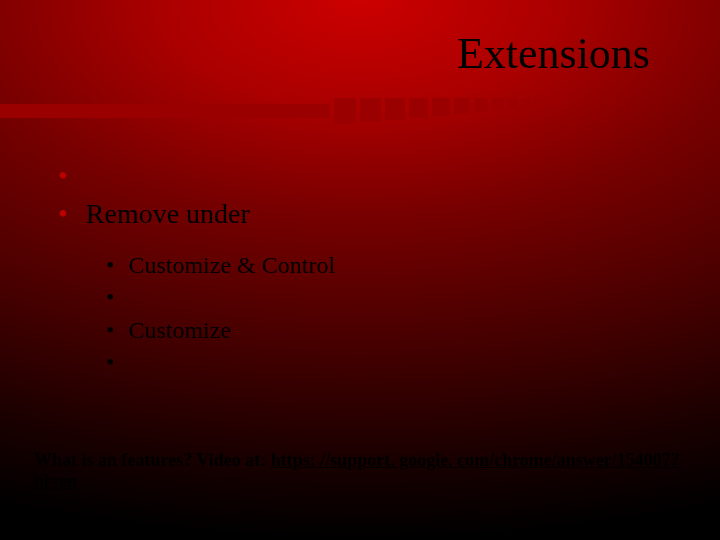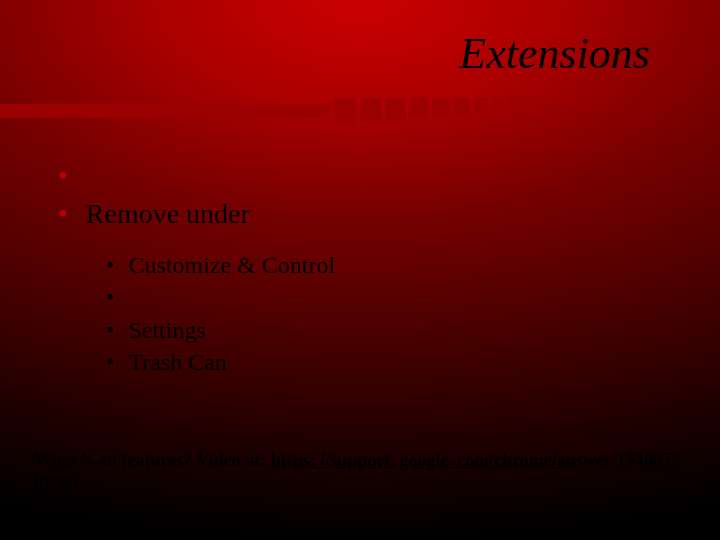--- a/index.html
+++ b/index.html
@@ -9,21 +9,20 @@
     font-family: "Times New Roman", Times, serif;
     color: #000;
     position: relative;
   }
   .title {
     position: absolute;
     top: 28px;
     right: 70px;
     font-size: 44px;
     font-weight: normal;
-    font-style: italic;
   }
   .accent-bar {
     position: absolute;
     top: 98px;
     left: 0;
     right: 0;
     height: 26px;
     display: flex;
     align-items: center;
   }
@@ -135,24 +134,23 @@
   <div class="sub-list">
     <div class="bullet-l2">
       <span class="dot">•</span>
       <span>Customize &amp; Control</span>
     </div>
     <div class="bullet-l2">
       <span class="dot">•</span>
     </div>
     <div class="bullet-l2">
       <span class="dot">•</span>
-      <span>Settings</span>
+      <span>Customize</span>
     </div>
     <div class="bullet-l2">
       <span class="dot">•</span>
-      <span>Trash Can</span>
     </div>
   </div>
 </div>
 
 <div class="footer">
   <span>What is an features? Video at: </span><span class="link">https: //support. google. com/chrome/answer/154007? hl=en</span>
 </div>
 
 </body></html>

